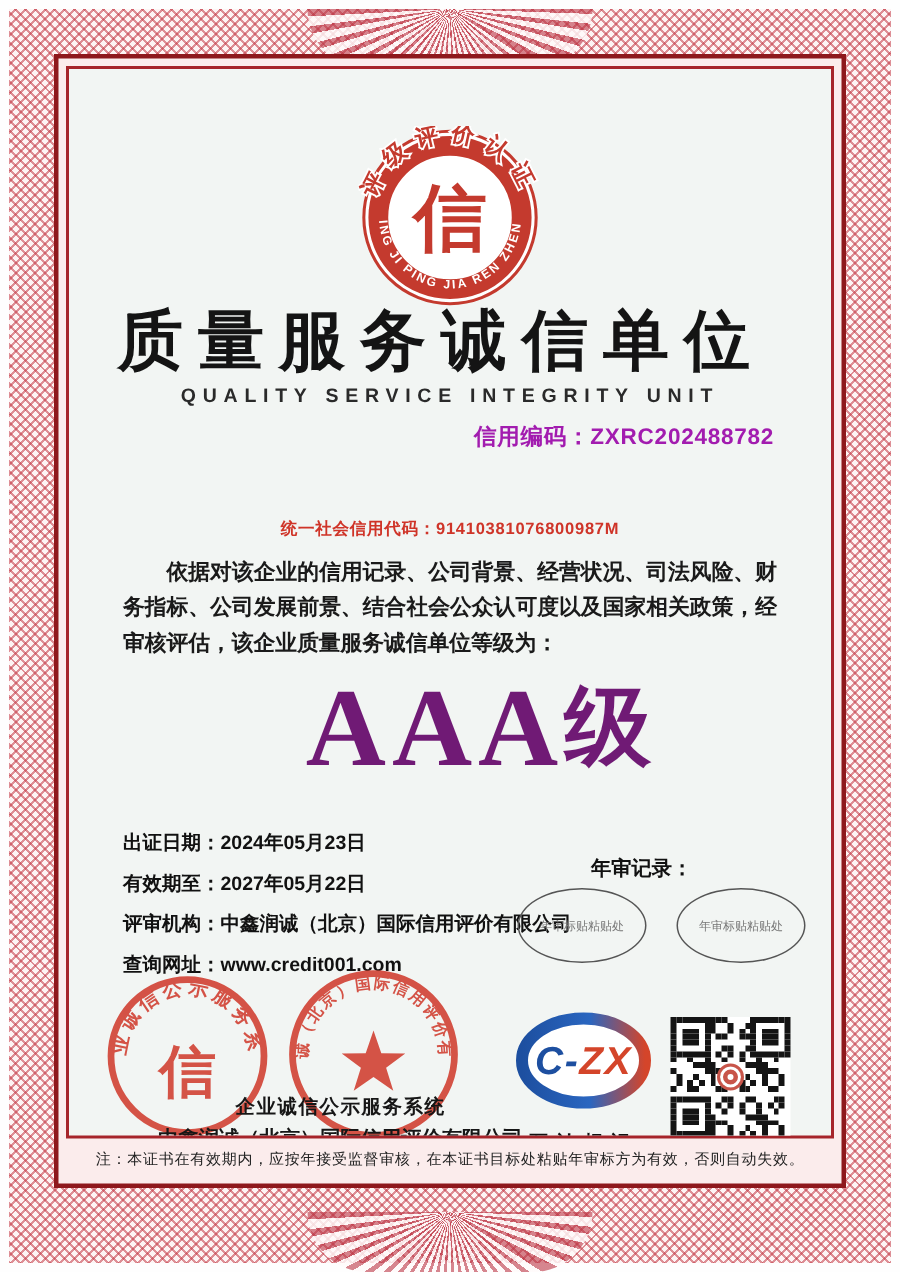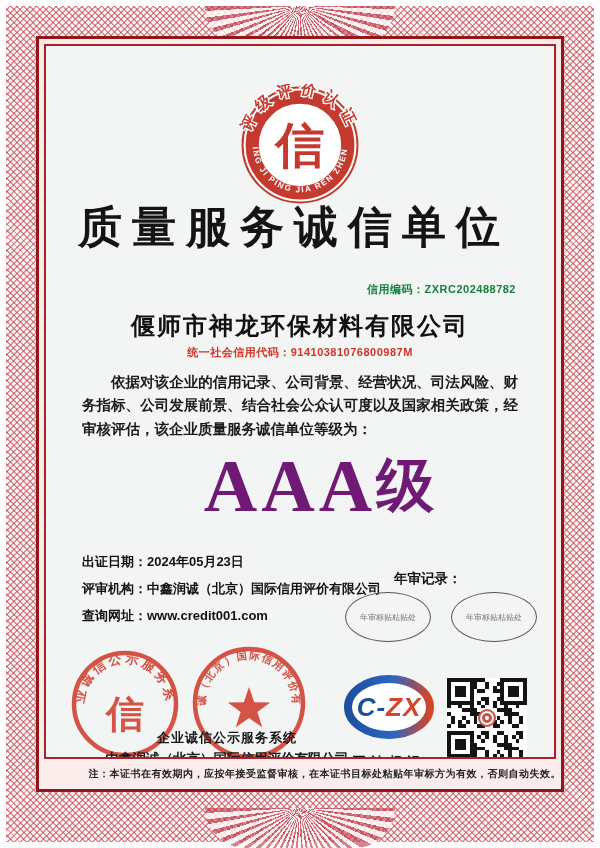--- a/index.html
+++ b/index.html
@@ -17,30 +17,30 @@
     border-radius:0 0 110px 110px;opacity:.9;}
   .fan-top{top:0;}
   .fan-bottom{bottom:-6px;}
 
   
   .frame-outer{position:absolute;left:36px;right:36px;top:36px;bottom:56px;
     border:3px solid #8e181c;background:#fbecec;}
   .frame-inner{position:absolute;left:5px;right:5px;top:5px;bottom:30px;
     border:2px solid #a6242a;background:#f2f5f3;overflow:hidden;}
   .note-strip{position:absolute;left:0;right:0;bottom:2px;height:26px;line-height:26px;
-    text-align:right;font-size:10px;font-weight:700;color:#232323;letter-spacing:.5px;}
+    text-align:center;font-size:10px;font-weight:400;color:#232323;letter-spacing:.5px;}
 
   
   .emblem{position:absolute;top:38px;left:50%;transform:translateX(-50%);width:122px;height:122px;}
 
   .title{position:absolute;top:152px;left:0;right:12px;text-align:center;
     font-size:44px;font-weight:900;letter-spacing:10px;color:#141414;white-space:nowrap;}
   .subtitle{position:absolute;top:210px;left:0;right:0;text-align:center;
     font-size:13px;font-weight:700;letter-spacing:4.5px;color:#2a2a2a;white-space:nowrap;}
-  .credit-code{position:absolute;top:236px;right:38px;font-size:11px;font-weight:700;color:#15803d;letter-spacing:.5px;}
+  .credit-code{position:absolute;top:236px;right:38px;font-size:15px;font-weight:700;color:#a21caf;letter-spacing:.5px;}
 
   .company{position:absolute;top:264px;left:0;right:0;text-align:center;
     font-size:24px;font-weight:900;letter-spacing:2px;color:#111;}
   .uscc{position:absolute;top:299px;left:0;right:0;text-align:center;
     font-size:11px;font-weight:700;color:#cf3428;letter-spacing:.5px;}
 
   .para{position:absolute;top:325px;left:36px;right:36px;
     font-size:14.5px;font-weight:700;line-height:1.62;color:#1a1a1a;
     text-align:justify;text-indent:2em;}
 
@@ -100,31 +100,32 @@
             <textPath href="#emb-bot" startOffset="50%" text-anchor="middle">PING JI PING JIA REN ZHENG</textPath>
           </text>
           <text font-size="15" font-weight="900" fill="#c43a2e" stroke="#ffffff" stroke-width="2.4" paint-order="stroke" letter-spacing="7">
             <textPath href="#emb-top" startOffset="50%" text-anchor="middle">评级评价认证</textPath>
           </text>
           <text x="60" y="77" text-anchor="middle" font-size="48" font-weight="900" fill="#c43a2e">信</text>
         </svg>
       </div>
 
       <div class="title">质量服务诚信单位</div>
+      <div class="subtitle">QUALITY SERVICE INTEGRITY UNIT</div>
       <div class="credit-code"><span>信用编码：</span><span>ZXRC202488782</span></div>
 
-      <div class="company">偃师市神龙环保材料有限公司</div>
       <div class="uscc"><span>统一社会信用代码：</span><span>91410381076800987M</span></div>
 
       <div class="para">依据对该企业的信用记录、公司背景、经营状况、司法风险、财务指标、公司发展前景、结合社会公众认可度以及国家相关政策，经审核评估，该企业质量服务诚信单位等级为：</div>
 
       <div class="grade"><span class="latin">AAA</span><span class="suffix">级</span></div>
 
       <div class="info">
         <div class="row"><span>出证日期：</span><span>2024年05月23日</span></div>
+        <div class="row"><span>有效期至：</span><span>2027年05月22日</span></div>
         <div class="row"><span>评审机构：</span><span>中鑫润诚（北京）国际信用评价有限公司</span></div>
         <div class="row"><span>查询网址：</span><span>www.credit001.com</span></div>
       </div>
 
       <div class="annual-label">年审记录：</div>
       <div class="sticker sticker-1">
           <span>年审标贴粘贴处</span>
         </div>
       <div class="sticker sticker-2">
           <span>年审标贴粘贴处</span>

